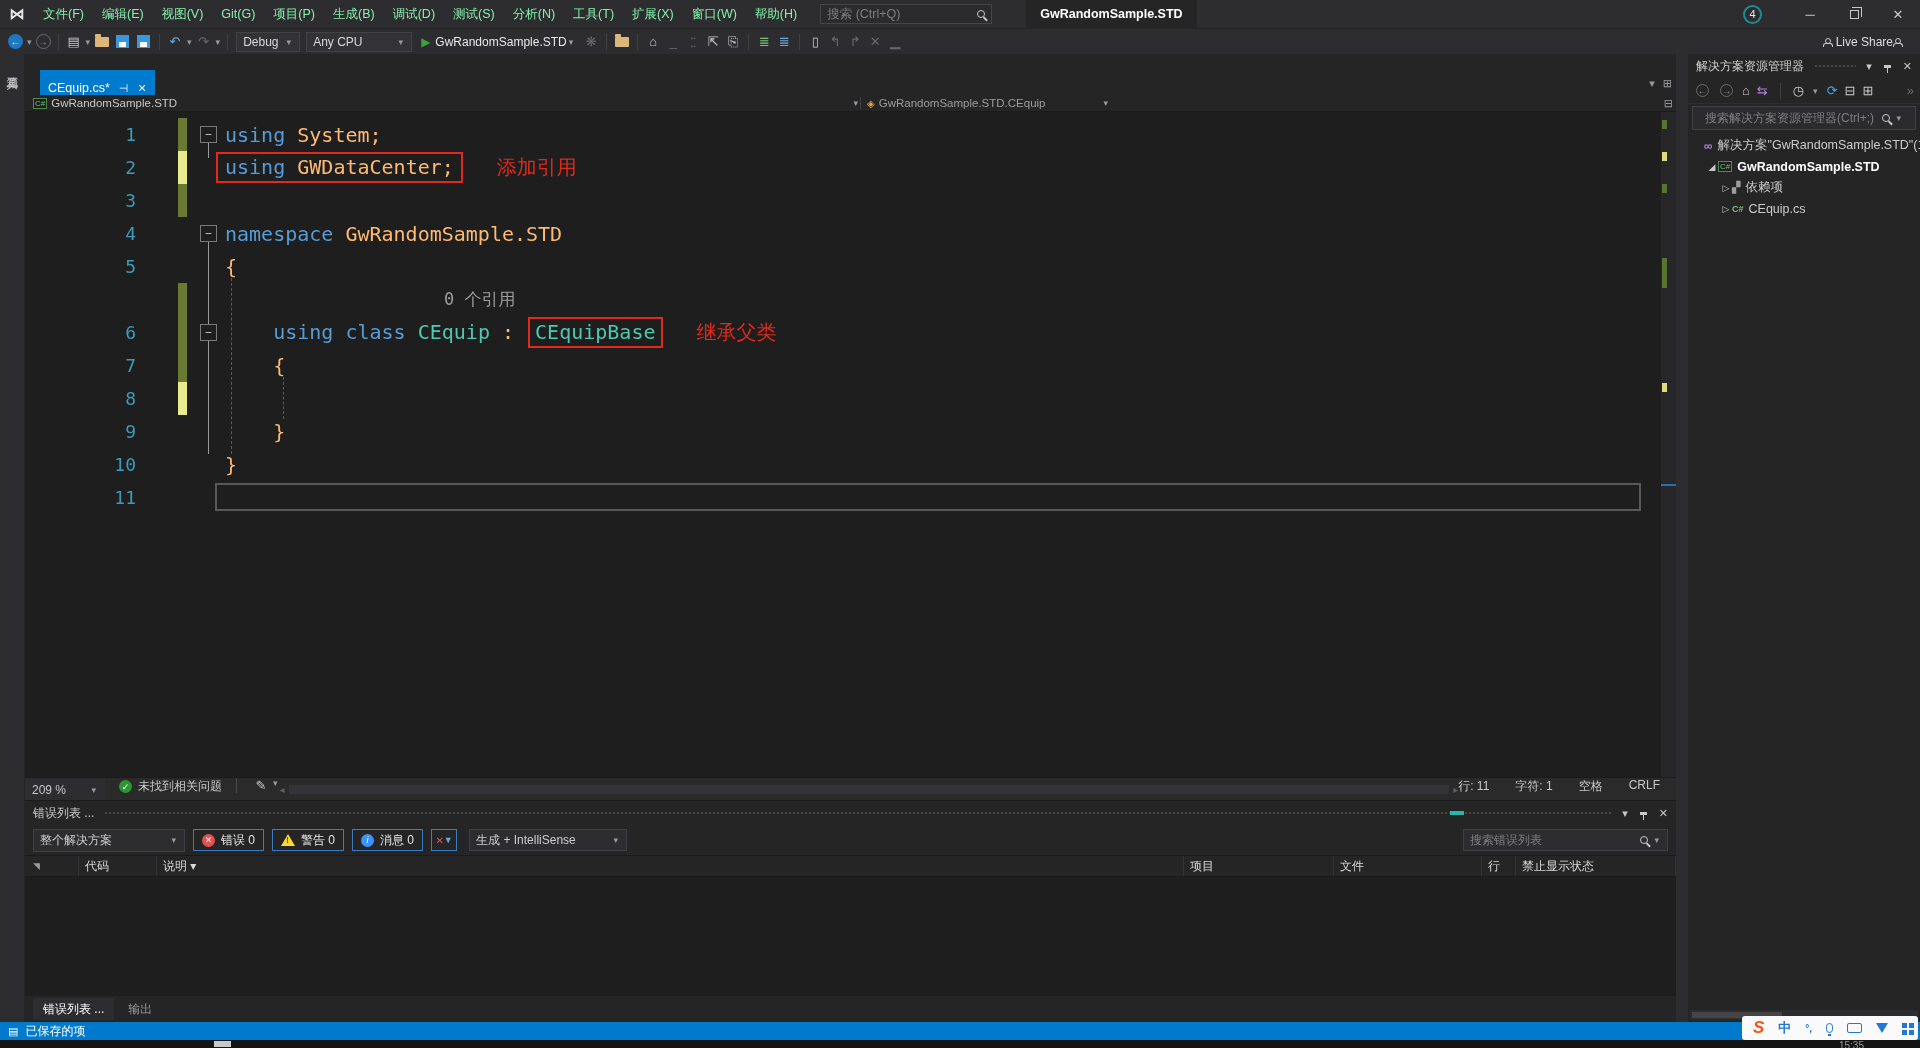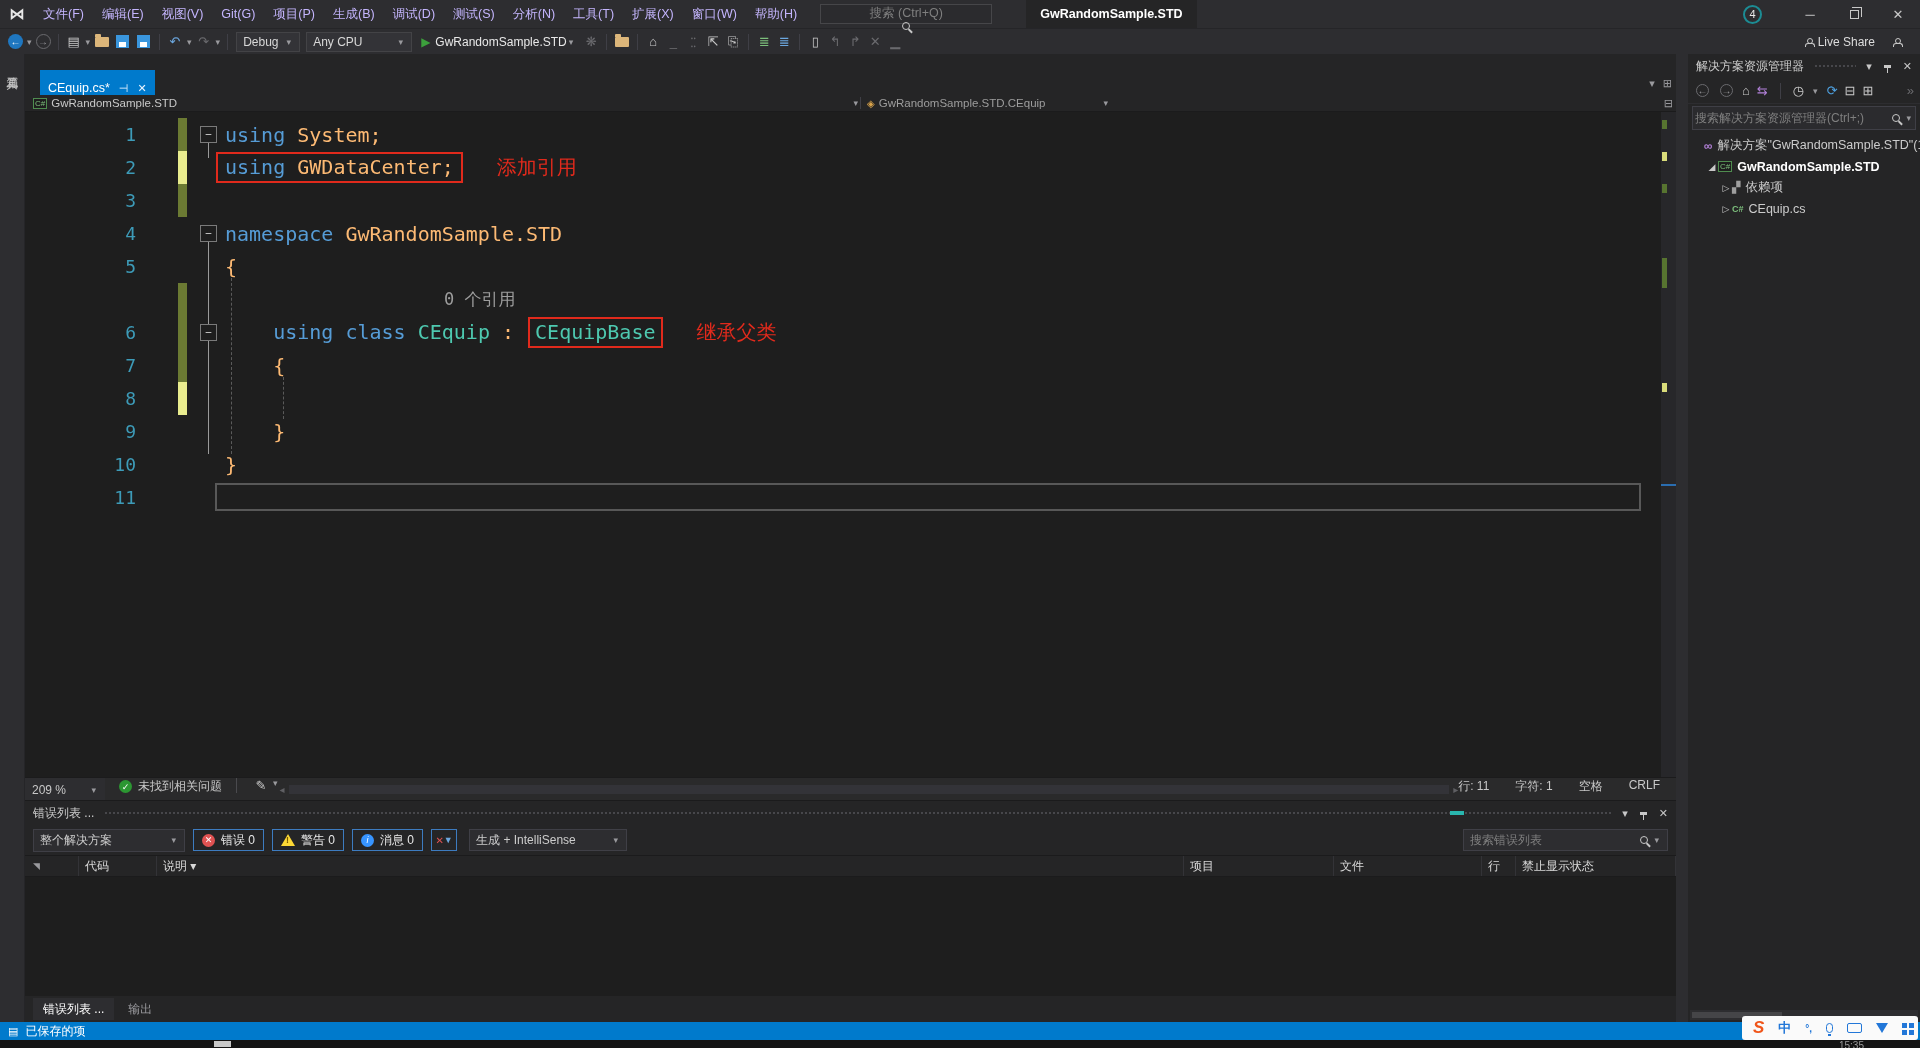--- a/index.html
+++ b/index.html
@@ -3,23 +3,23 @@
 <meta charset="utf-8">
 <style>
   * { box-sizing: border-box; margin:0; padding:0; }
   html,body { width:1920px; height:1048px; overflow:hidden; background:#252526;
     font-family:"Liberation Sans",sans-serif; color:#CCCCCC; }
   .row { display:flex; align-items:center; }
 
   
   .titlebar { height:28px; background:#2D2D30; display:flex; align-items:center; font-size:12.5px; }
   .vslogo { width:34px; text-align:center; color:#E8E8E8; font-size:15px; font-weight:bold; }
-  .menu-item { padding:0 9px; line-height:28px; color:#c4b5fd; cursor:default; }
+  .menu-item { padding:0 9px; line-height:28px; color:#86efac; cursor:default; }
   .qsearch { margin-left:14px; width:172px; height:20px; background:#2B2B2E; border:1px solid #464649;
-    display:flex; align-items:center; justify-content:space-between; padding:0 6px; color:#7F7F7F;flex-direction:column; }
+    display:flex; align-items:center; justify-content:space-between; padding:0 6px; color:#7F7F7F; }
   .mag { width:8px; height:8px; border:1.5px solid #C8C8C8; border-radius:50%; position:relative; flex:none; }
   .mag::after { content:""; position:absolute; width:5px; height:1.5px; background:#C8C8C8;
     transform:rotate(45deg); right:-4px; bottom:-2px; }
   .wtitle { margin-left:34px; padding:0 14px; height:28px; line-height:28px; background:#252526;
     color:#FFFFFF; font-weight:bold; }
   .badge { margin-left:auto; width:19px; height:19px; border:2px solid #1C8C94; border-radius:50%;
     color:#E8E8E8; font-size:11px; display:flex; align-items:center; justify-content:center; margin-right:26px; }
   .winbtn { width:44px; height:28px; display:flex; align-items:center; justify-content:center; color:#C8C8C8; font-size:13px; }
   .restore-box { width:9px; height:9px; border:1px solid #C8C8C8; position:relative; }
   .restore-box::after { content:""; position:absolute; width:9px; height:9px; border:1px solid #C8C8C8;
@@ -148,21 +148,21 @@
   .errtabs { height:26px; display:flex; align-items:center; background:#252526; font-size:12px; gap:4px; padding-left:8px; }
   .errtab { padding:0 10px; height:22px; line-height:22px; color:#9A9A9E; }
   .errtab.active { color:#FFFFFF; background:#2D2D30; }
 
   
   .slnpanel .paneltitle { font-size:12px; }
   .slntools { height:26px; display:flex; align-items:center; padding:0 6px; gap:7px; color:#C8C8C8;
     font-size:13px; border-bottom:1px solid #2D2D30; }
   .slntools .blue { color:#4EA1E0; } .slntools .purple { color:#B180D7; } .slntools .dim { color:#6A6A6E; }
   .slnsearch { height:24px; margin:2px 4px; background:#2B2B2E; border:1px solid #3F3F46; display:flex;
-    align-items:center; justify-content:space-between; padding:0 2px; color:#7F7F7F; font-size:12px; }
+    align-items:center; justify-content:space-between; padding:0 12px; color:#7F7F7F; font-size:12px; }
   .slntree { flex:1; overflow:hidden; padding-top:3px; }
   .treerow { height:21px; display:flex; align-items:center; white-space:nowrap; overflow:hidden; font-size:12.5px; }
   .treerow .arrow { width:12px; text-align:center; font-size:9px; color:#C8C8C8; flex:none; }
   .treerow .ticon { margin-right:5px; flex:none; }
   .tbold { font-weight:bold; color:#FFFFFF; }
   .solico { color:#B180D7; font-size:12px; font-weight:bold; }
   .depico { color:#9E9E9E; font-size:11px; }
   .cstext { font-size:9px; color:#7CBF7C; font-weight:bold; }
   .slnhscroll { height:10px; margin:0 2px 2px; background:#2D2D30; position:relative; }
   .slnhscroll .thumb { position:absolute; left:2px; top:2px; width:90px; height:6px; background:#454548; }
@@ -265,21 +265,21 @@
   <span class="tbi" style="color:#7CBF7C">≣</span>
   <span class="tbi" style="color:#6CA8E0">≣</span>
   <span class="sep"></span>
   <span class="tbi">▯</span>
   <span class="tbi dim">↰</span>
   <span class="tbi dim">↱</span>
   <span class="tbi dim">✕</span>
   <span class="tbi dim">▁</span>
   <div class="liveshare">
     <span class="person-icon"></span>
-    <span style="margin-right:18px">Live Share</span>
+    <span style="margin-right:0">Live Share</span>
     <span class="person-icon"></span>
   </div>
 </div>
 
 <div class="main">
   <div class="leftstrip">
     <span class="vtab">工具箱</span>
   </div>
 
   <div class="editorcol">

